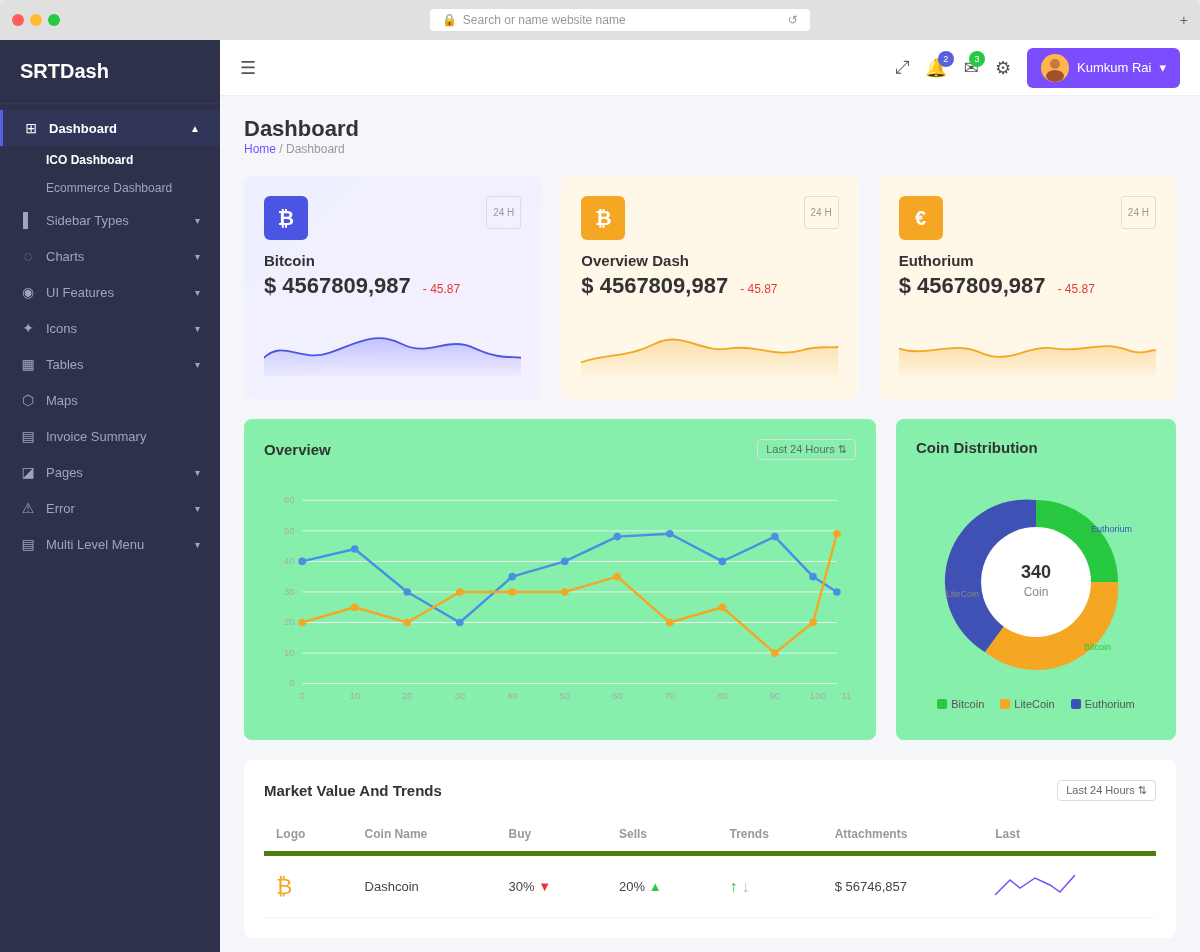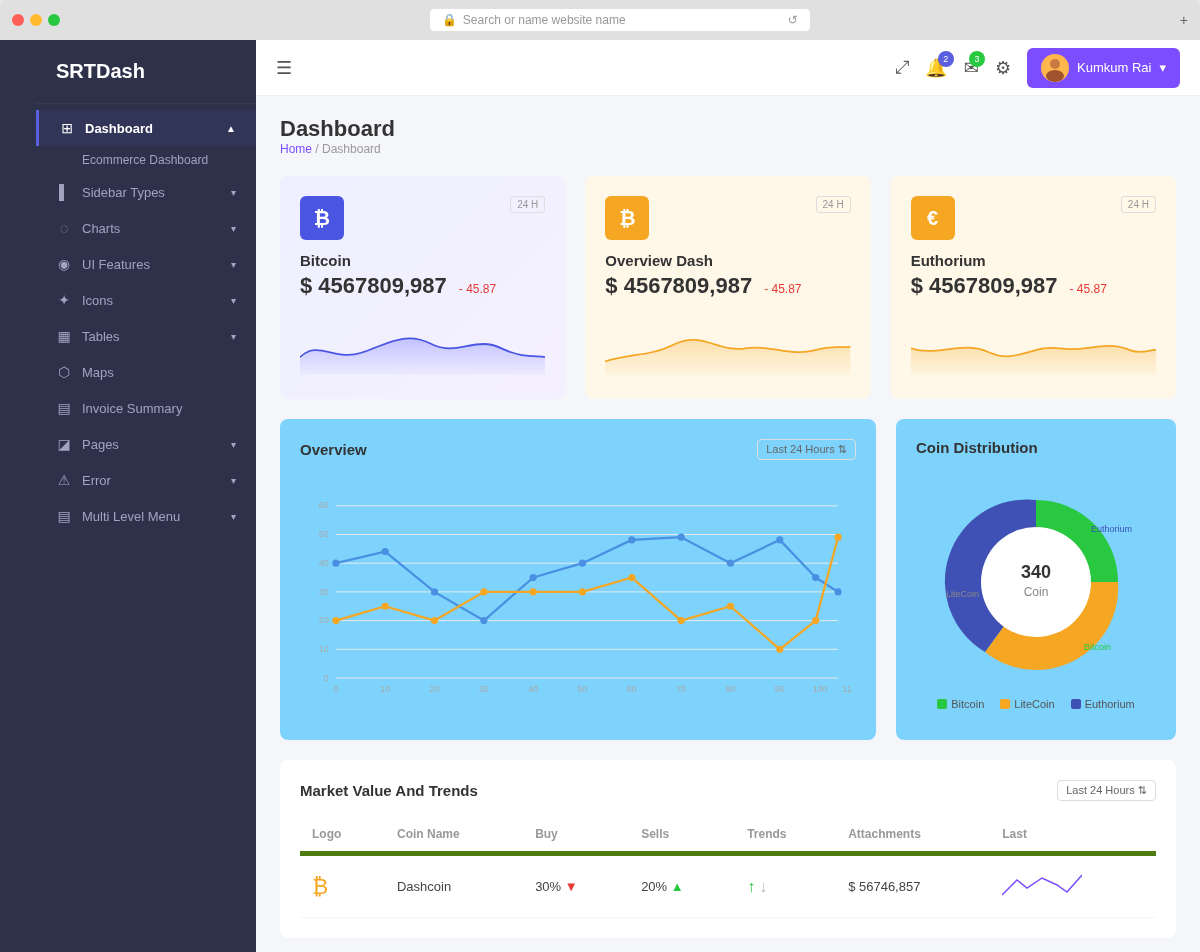--- a/index.html
+++ b/index.html
@@ -22,26 +22,25 @@
     .tl-green { background: #28c840; }
     .browser-address { flex: 1; display: flex; align-items: center; justify-content: center; }
     .address-bar { background: white; border-radius: 4px; padding: 4px 12px; width: 380px; font-size: 12px; color: #999; display: flex; align-items: center; gap: 6px; }
     .browser-controls { display: flex; gap: 8px; color: #666; font-size: 14px; }
 
     
     .app-wrapper { display: flex; height: 912px; background: #f0f0f5; }
 
     
     .sidebar {
-      width: 256px;
+      width: 220px;
       background: #2d3149;
       color: #a0a4c0;
       flex-shrink: 0;
       overflow-y: auto;
-      padding-left: 36px;
     }
     .sidebar-logo {
       padding: 20px 20px;
       color: white;
       font-size: 20px;
       font-weight: 700;
       border-bottom: 1px solid rgba(255,255,255,0.05);
     }
     .sidebar-section {
       padding: 6px 0;
@@ -161,32 +160,32 @@
       border-radius: 6px;
       display: flex;
       align-items: center;
       justify-content: center;
       font-size: 20px;
       color: white;
       font-weight: 700;
     }
     .stat-card-icon.blue { background: #4a56e2; }
     .stat-card-icon.yellow { background: #f5a623; }
-    .stat-badge { font-size: 10px; color: #999; border: 1px solid #ddd; border-radius: 3px; padding: 2px 6px; }
+    .stat-badge { font-size: 10px; color: #999; border: 1px solid #ddd; border-radius: 3px; padding: 10px 6px; }
     .stat-card-name { font-size: 15px; font-weight: 600; color: #333; margin-bottom: 4px; }
     .stat-card-value { font-size: 22px; font-weight: 700; color: #333; }
     .stat-card-change { font-size: 12px; color: #e53935; margin-left: 12px; }
     .stat-mini-chart { margin-top: 10px; height: 70px; }
     .stat-card.blue-bg { background: linear-gradient(135deg, #eef0ff 0%, #f5f0ff 100%); }
     .stat-card.yellow-bg { background: #fff8e8; }
 
     
     .charts-row { display: flex; gap: 20px; margin-bottom: 20px; }
     .chart-card {
-      background: #7dd3fc;
+      background: #86efac;
       border-radius: 8px;
       padding: 20px;
     }
     .chart-card.large { flex: 1; }
     .chart-card.small { width: 280px; flex-shrink: 0; }
     .chart-header { display: flex; align-items: center; justify-content: space-between; margin-bottom: 16px; }
     .chart-title { font-size: 15px; font-weight: 600; color: #333; }
     .chart-filter {
       font-size: 11px;
       color: #666;
@@ -256,20 +255,21 @@
     <div class="sidebar-logo">SRTDash</div>
 
     <div class="sidebar-section">
 
       <div class="sidebar-item active">
         <span class="si-icon">⊞</span>
         <span class="si-label">Dashboard</span>
         <span class="si-arrow">▲</span>
       </div>
       <div class="sidebar-sub">
+        <div class="sidebar-sub-item active">ICO Dashboard</div>
         <div class="sidebar-sub-item">Ecommerce Dashboard</div>
       </div>
 
       <div class="sidebar-item">
         <span class="si-icon">▌</span>
         <span class="si-label">Sidebar Types</span>
         <span class="si-arrow">▾</span>
       </div>
 
       <div class="sidebar-item">

